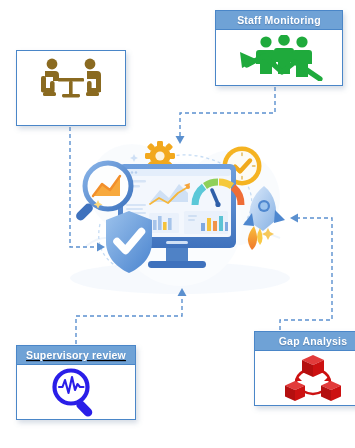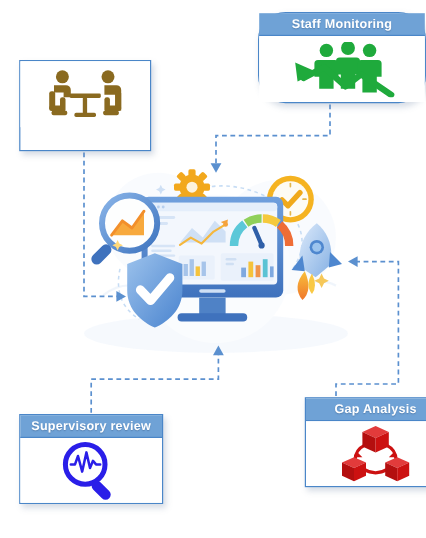--- a/index.html
+++ b/index.html
@@ -39,22 +39,22 @@
     text-shadow:0 1px 1px rgba(40,70,110,.35);
   }
   .card-body{
     height:calc(100% - 19px);
     display:flex;align-items:center;justify-content:center;
     background:#ffffff;
   }
   .card-body svg{display:block;}
 
   #card-reassessments{left:16px;top:50px;width:110px;height:76px;}
-  #card-staff{left:215px;top:10px;width:140px;height:76px;border-radius:23px;}
-  #card-supervisory{left:16px;top:345px;width:120px;height:75px;}
+  #card-staff{left:215px;top:10px;width:128px;height:76px;}
+  #card-supervisory{left:16px;top:345px;width:120px;height:75px;text-decoration:underline;}
   #card-gap{left:221px;top:331px;width:118px;height:75px;margin-left:33px;}
 </style>
 </head>
 <body>
 
 <div id="stage">
 
   <div id="hero">
     <svg viewBox="0 0 236 172" xmlns="http://www.w3.org/2000/svg">
       <defs>

